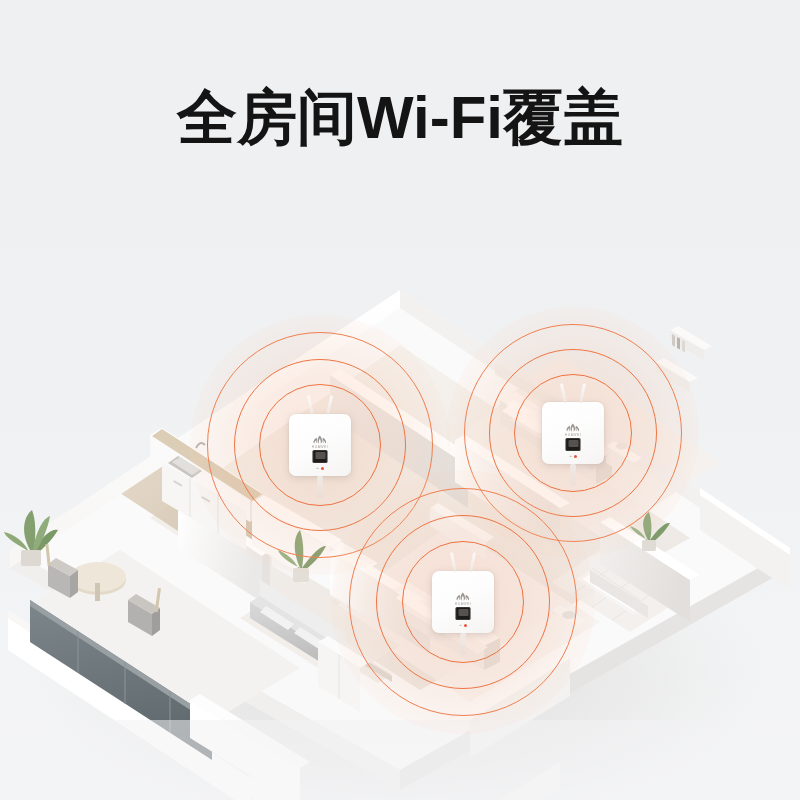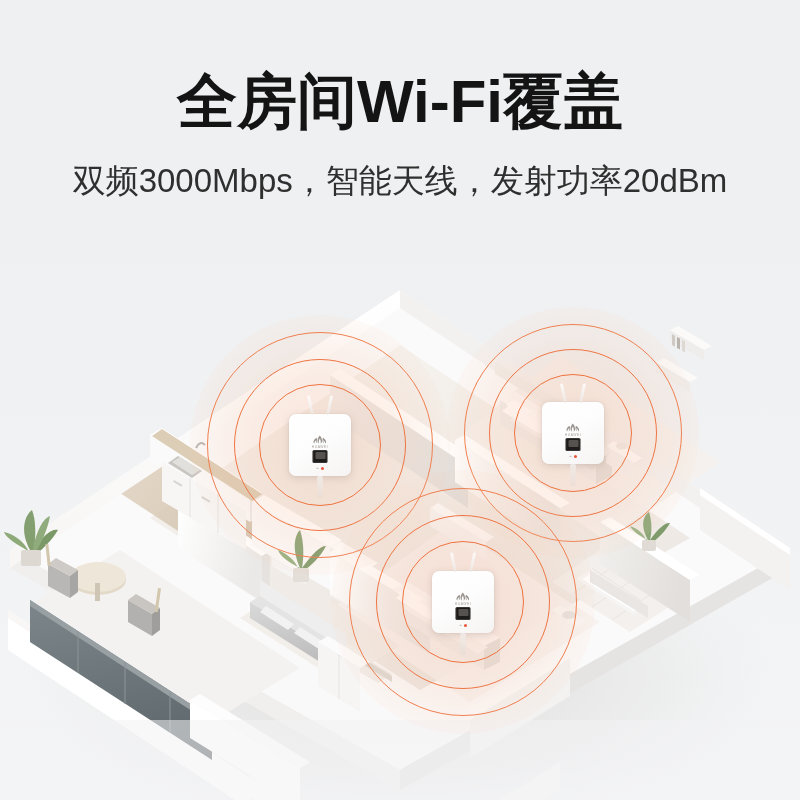--- a/index.html
+++ b/index.html
@@ -25,21 +25,21 @@
   
   .header {
     position: absolute;
     top: 0;
     left: 0;
     width: 800px;
     text-align: center;
     z-index: 40;
   }
   .title {
-    margin: 0;
+    margin: 16px;
     padding-top: 72px;
     font-size: 60px;
     line-height: 1.0;
     font-weight: 700;
     letter-spacing: 0px;
     color: #141414;
     white-space: nowrap;
   }
   .subtitle {
     margin: 0;
@@ -205,21 +205,20 @@
     border-radius: 2px;
   }
 </style>
 </head>
 <body>
 
 <div id="page">
 
   <div class="header">
     <h1 class="title">全房间Wi-Fi覆盖</h1>
-    <p class="subtitle">双频3000Mbps，智能天线，发射功率20dBm</p>
   </div>
 
   <div class="scene">
 
     <svg class="scene-svg" viewBox="0 0 800 550" preserveAspectRatio="none">
       <defs>
         <linearGradient id="gFloor" x1="0" y1="0" x2="0.4" y2="1">
           <stop offset="0%" stop-color="#f7f4f0"></stop>
           <stop offset="100%" stop-color="#ece7e2"></stop>
         </linearGradient>

